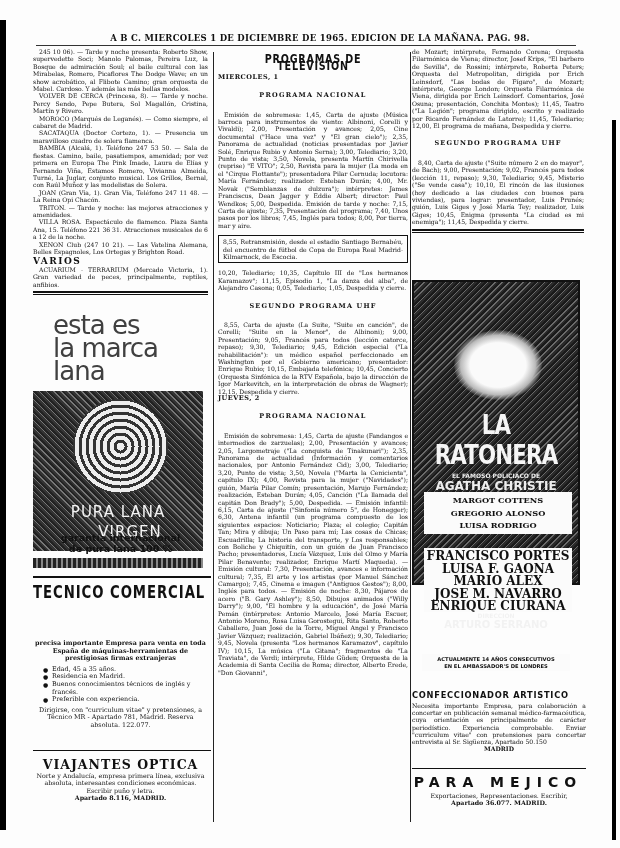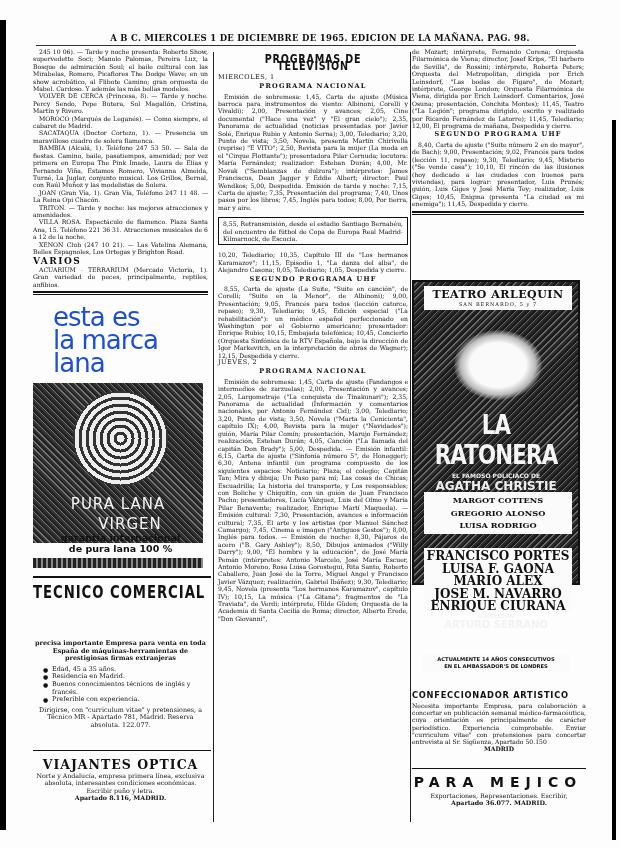--- a/index.html
+++ b/index.html
@@ -10,27 +10,27 @@
   .masthead { position: absolute; left: 90px; top: 33px; width: 460px; font-size: 8.5px; font-weight: bold; letter-spacing: 0.3px; text-align: center; white-space: nowrap; }
   .masthead-rule { position: absolute; left: 36px; top: 45px; width: 540px; height: 1px; background: #333; }
   .col { position: absolute; font-size: 6.1px; line-height: 7.4px; text-align: justify; }
   .col p { text-indent: 6px; margin-bottom: 0; }
   .col1 { left: 33px; top: 48px; width: 175px; }
   .col2 { left: 218px; top: 56px; width: 190px; }
   .col3 { left: 412px; top: 48px; width: 172px; }
   .vrule { position: absolute; width: 1px; background: #222; }
   .section-head { font-weight: bold; font-size: 9px; letter-spacing: 1.5px; margin-top: 3px; }
   .tv-title { font-family: "DejaVu Sans", sans-serif; font-weight: bold; font-size: 12px; letter-spacing: 1px; text-align: center; transform: scaleX(0.8); margin-bottom: 3px; }
-  .sub-head { font-weight: bold; font-size: 6.5px; letter-spacing: 1.2px; text-align: center; margin: 2px 0; }
-  .day-head { font-weight: normal; font-size: 6.5px; letter-spacing: 0.5px; }
+  .sub-head { font-weight: bold; font-size: 6.5px; letter-spacing: 1.2px; text-align: center; margin: 11px 0; }
+  .day-head { font-weight: bold; font-size: 6.5px; letter-spacing: 0.5px; }
   .boxed { border: 1px solid #111; padding: 2px 4px; margin: 6px 0 6px; font-size: 6.1px; line-height: 7.4px; }
   .double-rule { height: 4px; border-top: 2px solid #111; border-bottom: 1px solid #111; margin: 3px 0; }
   
   .wool-ad { position: absolute; left: 33px; top: 290px; width: 175px; height: 237px; }
-  .wool-slogan { font-family: "DejaVu Sans", sans-serif; font-size: 26px; line-height: 23px; letter-spacing: -1px; color: #1d4ed8; padding-left: 20px; margin-top: 16px; }
+  .wool-slogan { font-family: "DejaVu Sans", sans-serif; font-size: 26px; line-height: 23px; letter-spacing: -1px; color: #404040; padding-left: 20px; margin-top: 24px; }
   .wool-box { margin-top: 8px; width: 170px; height: 160px; background: repeating-linear-gradient(45deg,#333 0 2px,#777 2px 3px,#222 3px 5px); position: relative; overflow: hidden; }
   .wool-logo { position: absolute; left: 40px; top: 8px; width: 95px; height: 95px; border-radius: 50%; background: repeating-radial-gradient(circle at 50% 50%, #eee 0 4px, #333 4px 7px); }
   .wool-text { position: absolute; left: 0; width: 100%; text-align: center; color: #f4f4f4; font-family: "DejaVu Sans", sans-serif; font-size: 15px; letter-spacing: 1px; }
   .wool-guarantee { position: absolute; left: 33px; top: 532px; width: 175px; text-align: center; font-family: "DejaVu Sans", sans-serif; font-weight: bold; font-size: 9.5px; line-height: 11px; }
   .wool-bottom { position: absolute; left: 33px; top: 558px; width: 170px; height: 10px; background: repeating-linear-gradient(90deg,#222 0 3px,#888 3px 5px); }
   .hr { position: absolute; height: 1.5px; background: #111; }
   .tecnico-title { position: absolute; left: 33px; top: 582px; width: 178px; font-family: "DejaVu Sans", sans-serif; font-weight: bold; font-size: 17px; letter-spacing: 1.2px; transform: scaleX(0.78); transform-origin: left; white-space: nowrap; }
   .tecnico-body { position: absolute; left: 33px; top: 640px; width: 175px; font-size: 6.4px; line-height: 7.6px; }
   .tecnico-body .center { text-align: center; font-weight: bold; }
   .bullet-list { list-style: none; margin: 3px 0 3px 10px; }
@@ -137,24 +137,20 @@
 </div>
 
 <div class="col col3">
   <p style="text-indent:0;">de Mozart; intérprete, Fernando Corena; Orquesta Filarmónica de Viena; director, Josef Krips, "El barbero de Sevilla", de Rossini; intérprete, Roberta Peters; Orquesta del Metropolitan, dirigida por Erich Leinsdorf, "Las bodas de Fígaro", de Mozart; intérprete, George London; Orquesta Filarmónica de Viena, dirigida por Erich Leinsdorf. Comentarios, José Osuna; presentación, Conchita Montes); 11,45, Teatro ("La Legión"; programa dirigido, escrito y realizado por Ricardo Fernández de Latorre); 11,45, Telediario; 12,00, El programa de mañana, Despedida y cierre.</p>
   <div class="sub-head">SEGUNDO PROGRAMA UHF</div>
   <p>8,40, Carta de ajuste ("Suite número 2 en do mayor", de Bach); 9,00, Presentación; 9,02, Francés para todos (lección 11, repaso); 9,30, Telediario; 9,45, Misterio ("Se vende casa"); 10,10, El rincón de las ilusiones (hoy dedicado a las ciudades con buenos para viviendas), para lograr: presentador, Luis Prunés; guión, Luis Giges y José María Tey; realizador, Luis Giges; 10,45, Enigma (presenta "La ciudad es mi enemiga"); 11,45, Despedida y cierre.</p>
   <div class="double-rule"></div>
 </div>
 
 <div class="theater-ad">
-  <div class="theater-box theater-name">
-    <span>TEATRO ARLEQUIN</span>
-    <small>SAN BERNARDO, 5 y 7</small>
-  </div>
   <div class="theater-sun"></div>
   <div class="theater-title">LA RATONERA</div>
   <div class="theater-author">
     <div>EL FAMOSO POLICIACO DE</div>
     <div style="font-size:12px;">AGATHA CHRISTIE</div>
   </div>
   <div class="theater-box theater-cast1">
     <div>MARGOT COTTENS</div>
     <div>GREGORIO ALONSO</div>
     <div>LUISA RODRIGO</div>

